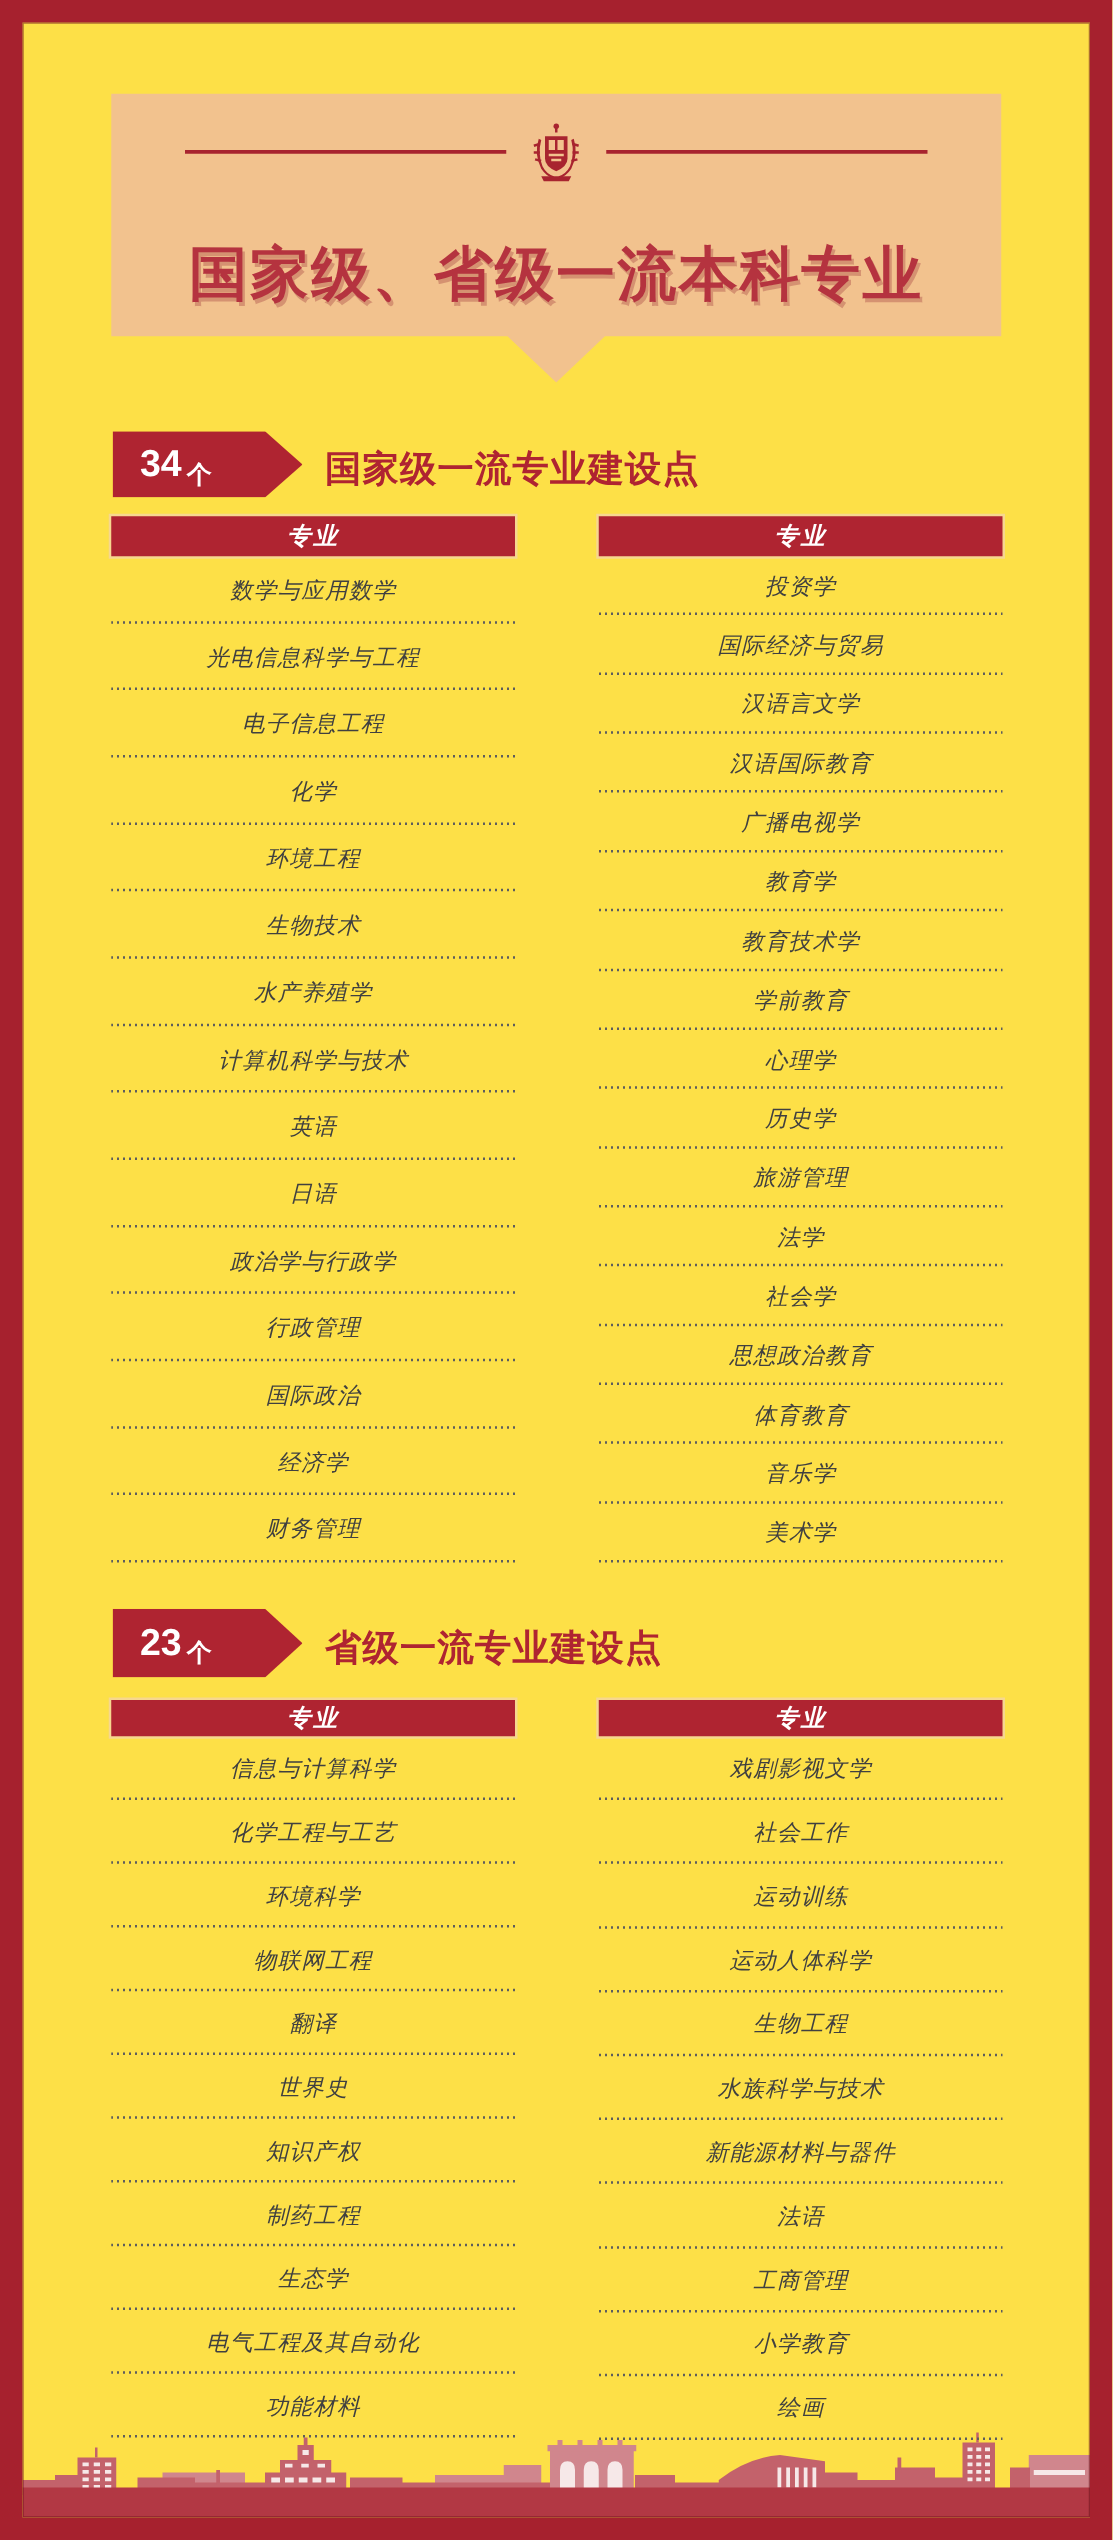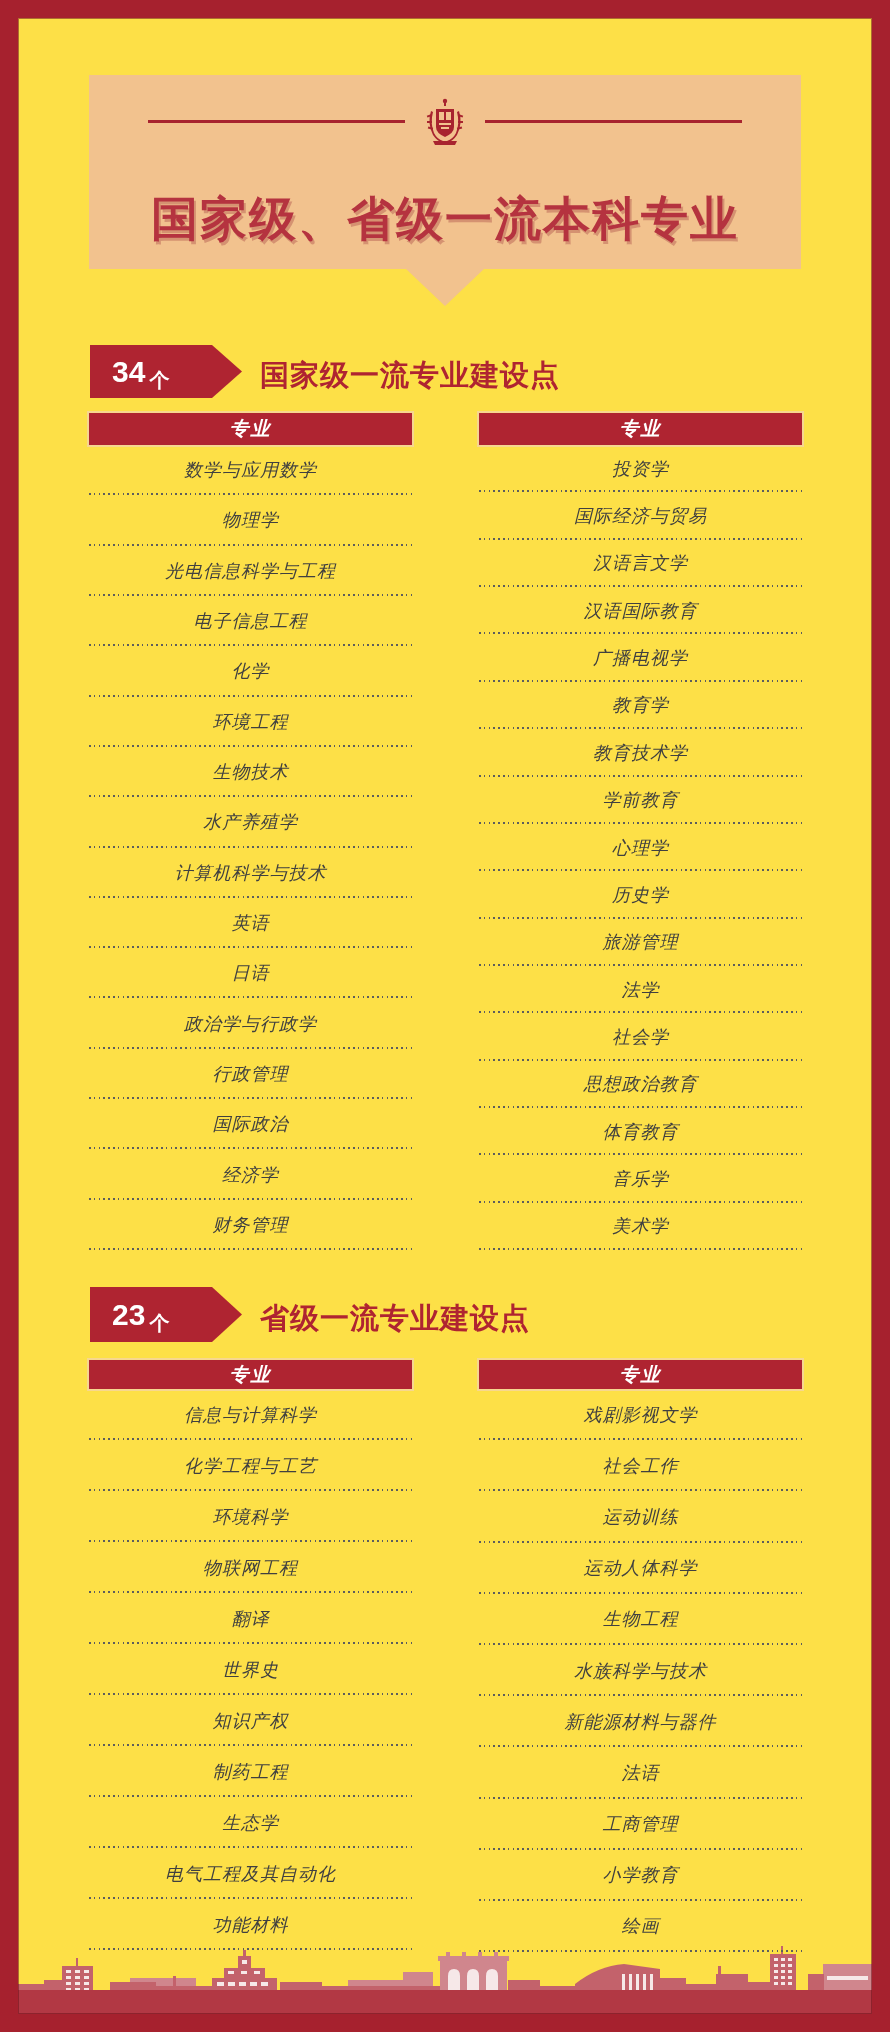--- a/index.html
+++ b/index.html
@@ -104,21 +104,20 @@
   <div class="badge" style="top:345px;height:53px;">
     <span class="badge-num">34</span>
     <span class="badge-unit">个</span>
   </div>
   <div class="section-title" style="top:356px;">国家级一流专业建设点</div>
 
   <div class="col" style="left:89px;top:413px;height:837px;">
     <div class="col-header" style="flex-basis:32px;">专业</div>
     <div class="rows">
         <div class="row">数学与应用数学</div>
-        <div class="row">物理学</div>
         <div class="row">光电信息科学与工程</div>
         <div class="row">电子信息工程</div>
         <div class="row">化学</div>
         <div class="row">环境工程</div>
         <div class="row">生物技术</div>
         <div class="row">水产养殖学</div>
         <div class="row">计算机科学与技术</div>
         <div class="row">英语</div>
         <div class="row">日语</div>
         <div class="row">政治学与行政学</div>

